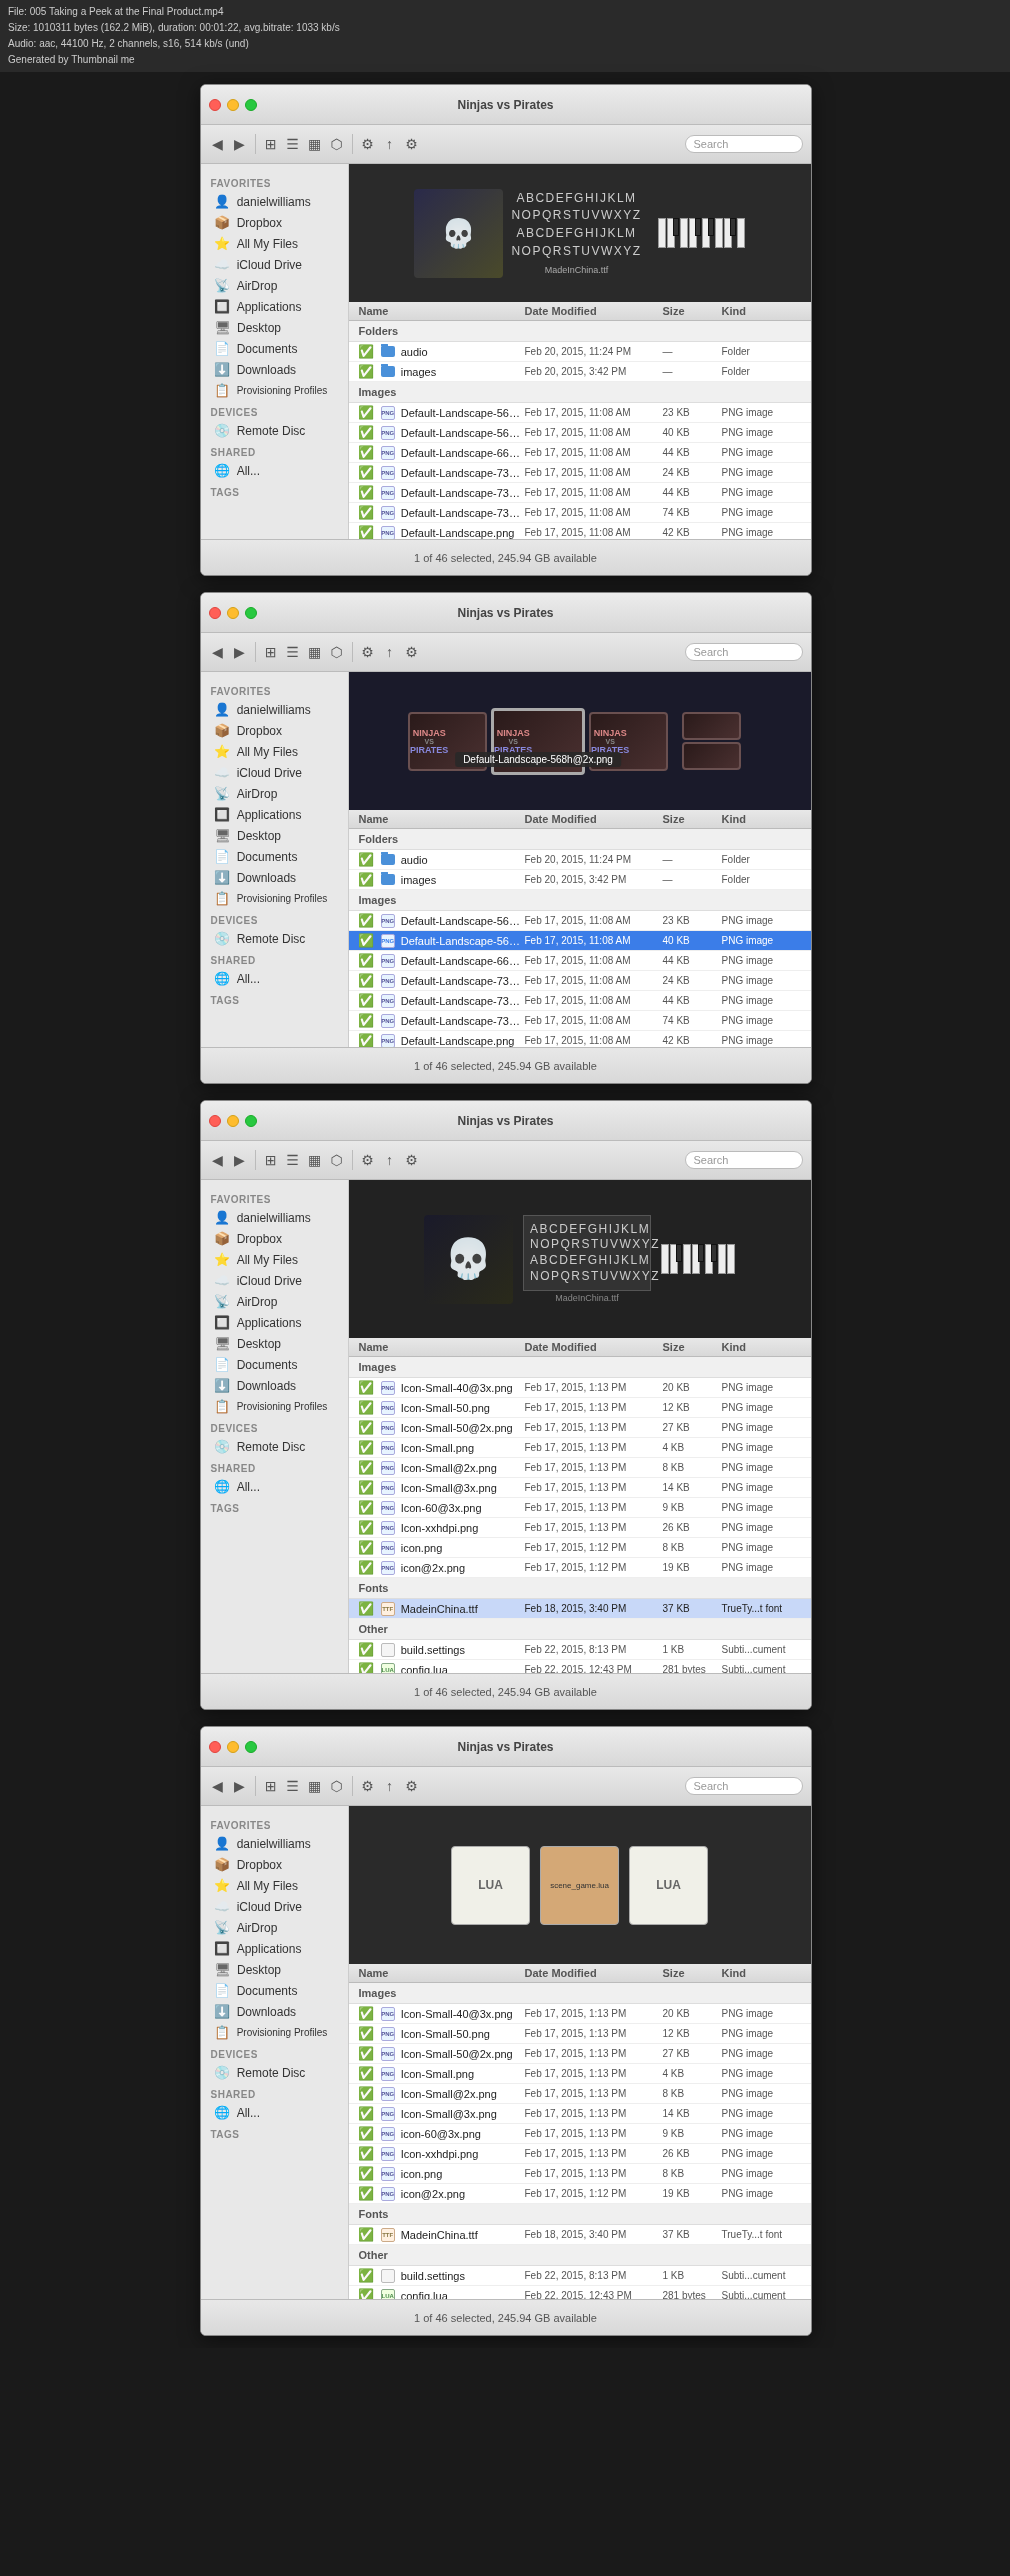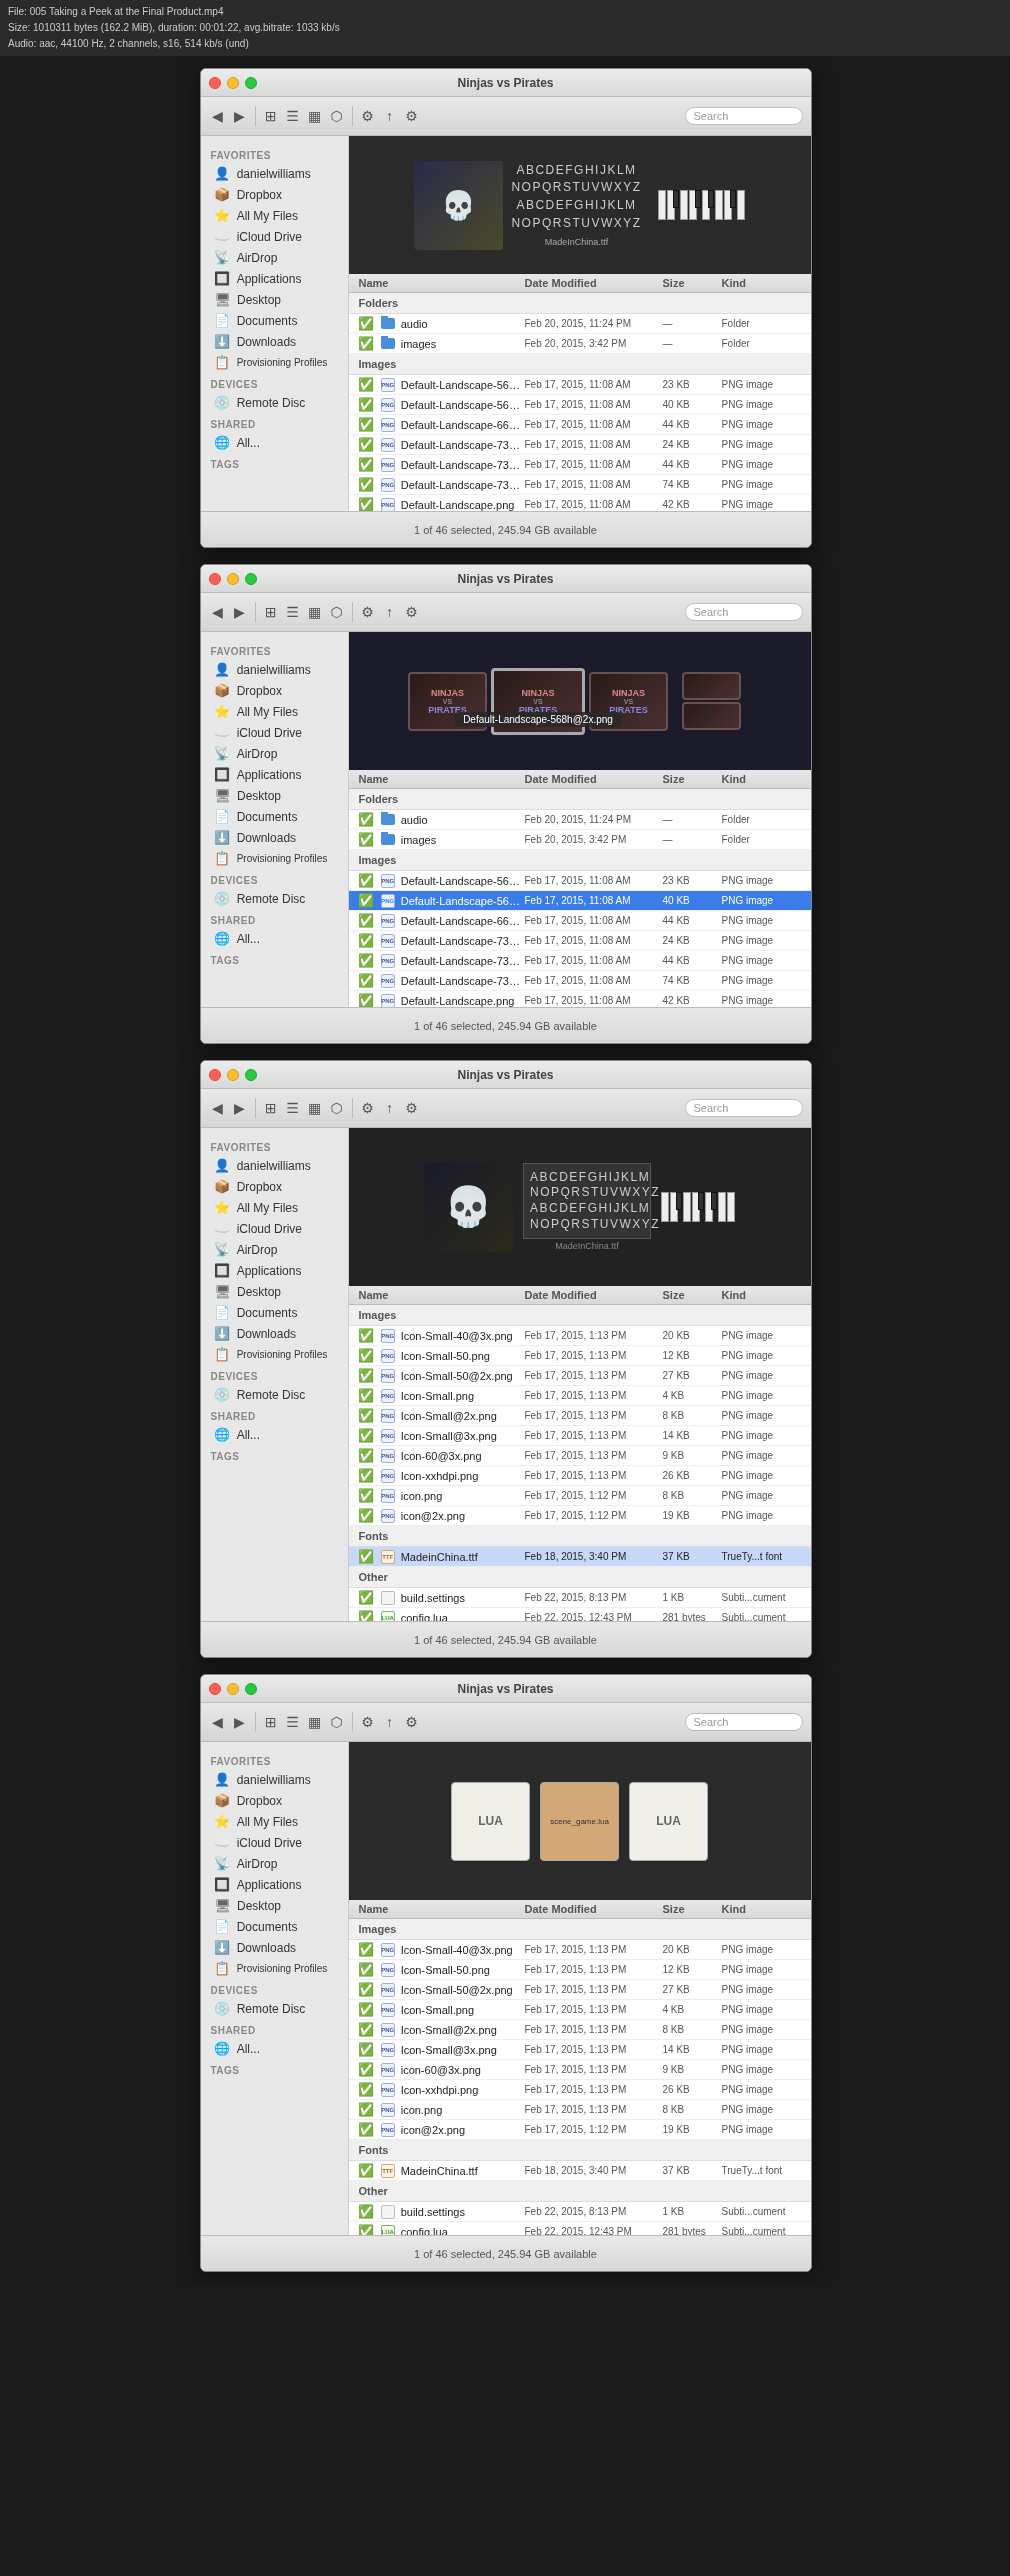--- a/index.html
+++ b/index.html
@@ -26,21 +26,21 @@
       border: 1px solid #888;
       border-radius: 6px;
       overflow: hidden;
       margin: 8px auto;
       width: 612px;
       box-shadow: 0 4px 20px rgba(0,0,0,0.5);
     }
 
     .window-titlebar {
       background: linear-gradient(to bottom, #ececec, #d8d8d8);
-      height: 28px;
+      height: 40px;
       display: flex;
       align-items: center;
       padding: 0 8px;
       border-bottom: 1px solid #bbb;
       position: relative;
     }
     .traffic-lights {
       display: flex;
       gap: 6px;
     }
@@ -284,21 +284,21 @@
     }
 
     .preview-game-card {
       width: 79px;
       height: 59px;
       background: linear-gradient(135deg, #2a1a1a, #4a3030);
       border: 2px solid #6a5050;
       border-radius: 4px;
       display: flex;
       align-items: center;
-      justify-content: center;
+      justify-content: flex-start;
       font-size: 7px;
       color: #cc8888;
       text-align: center;
       font-weight: bold;
       text-transform: uppercase;
     }
 
     
     .callout {
       position: absolute;
@@ -380,20 +380,21 @@
       gap: 0;
     }
   </style>
 </head>
 <body>
 
 <div class="info-bar">
   <div>File: 005 Taking a Peek at the Final Product.mp4</div>
   <div>Size: 1010311 bytes (162.2 MiB), duration: 00:01:22, avg.bitrate: 1033 kb/s</div>
   <div>Audio: aac, 44100 Hz, 2 channels, s16, 514 kb/s (und)</div>
+  <div>Generated by Thumbnail me</div>
 </div>
 
 <div class="windows-stack">
 
   <div class="finder-window">
     <div class="window-titlebar">
       <div class="traffic-lights">
         <div class="traffic-light tl-close"></div>
         <div class="traffic-light tl-min"></div>
         <div class="traffic-light tl-max"></div>

